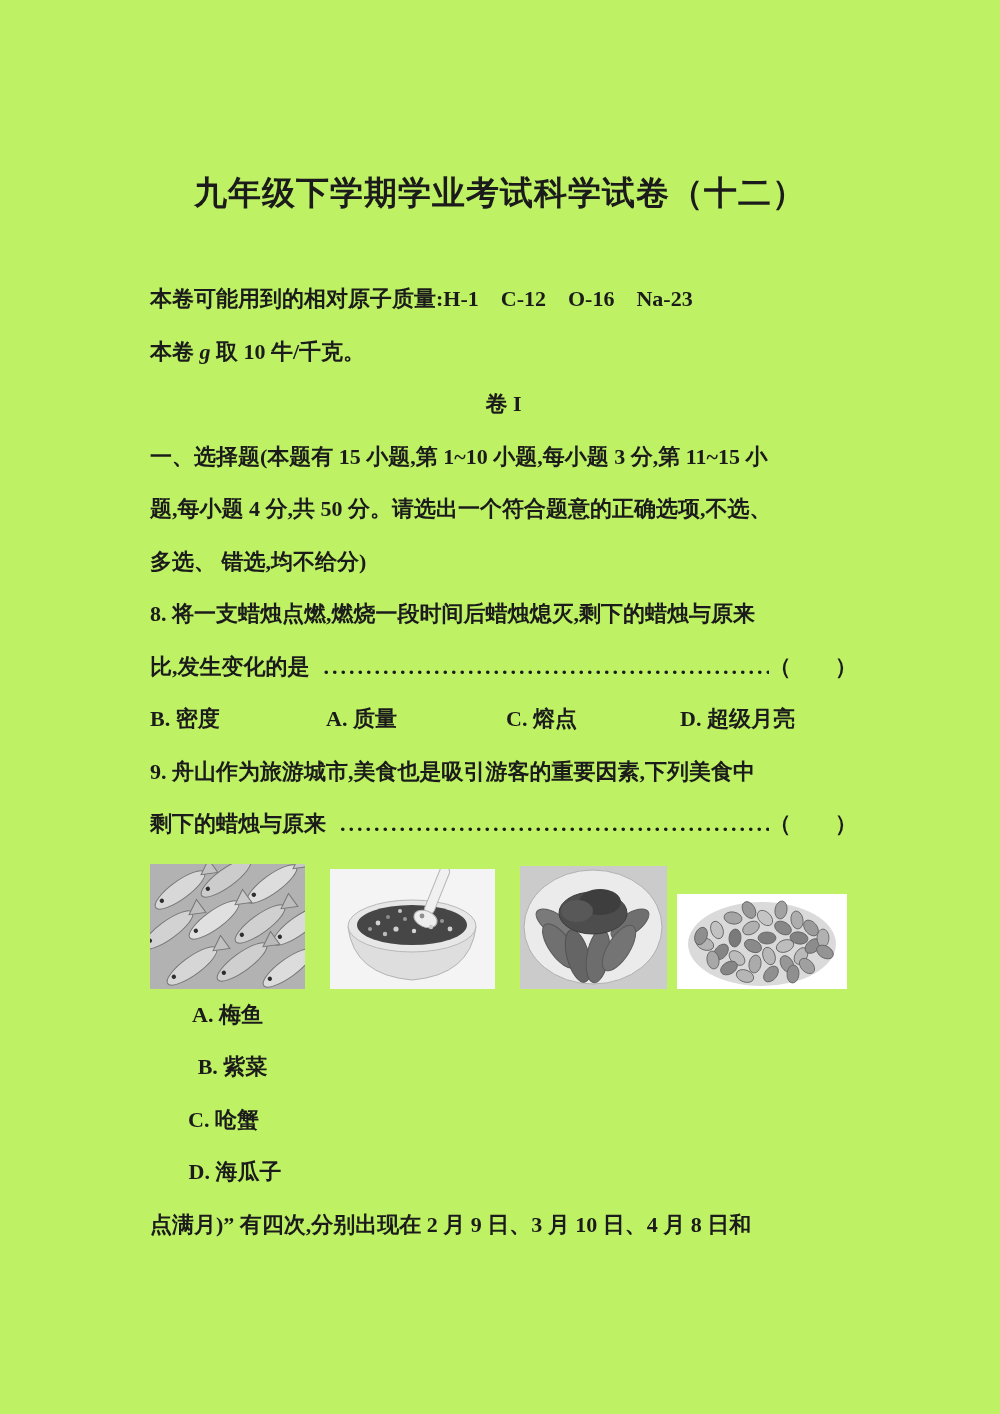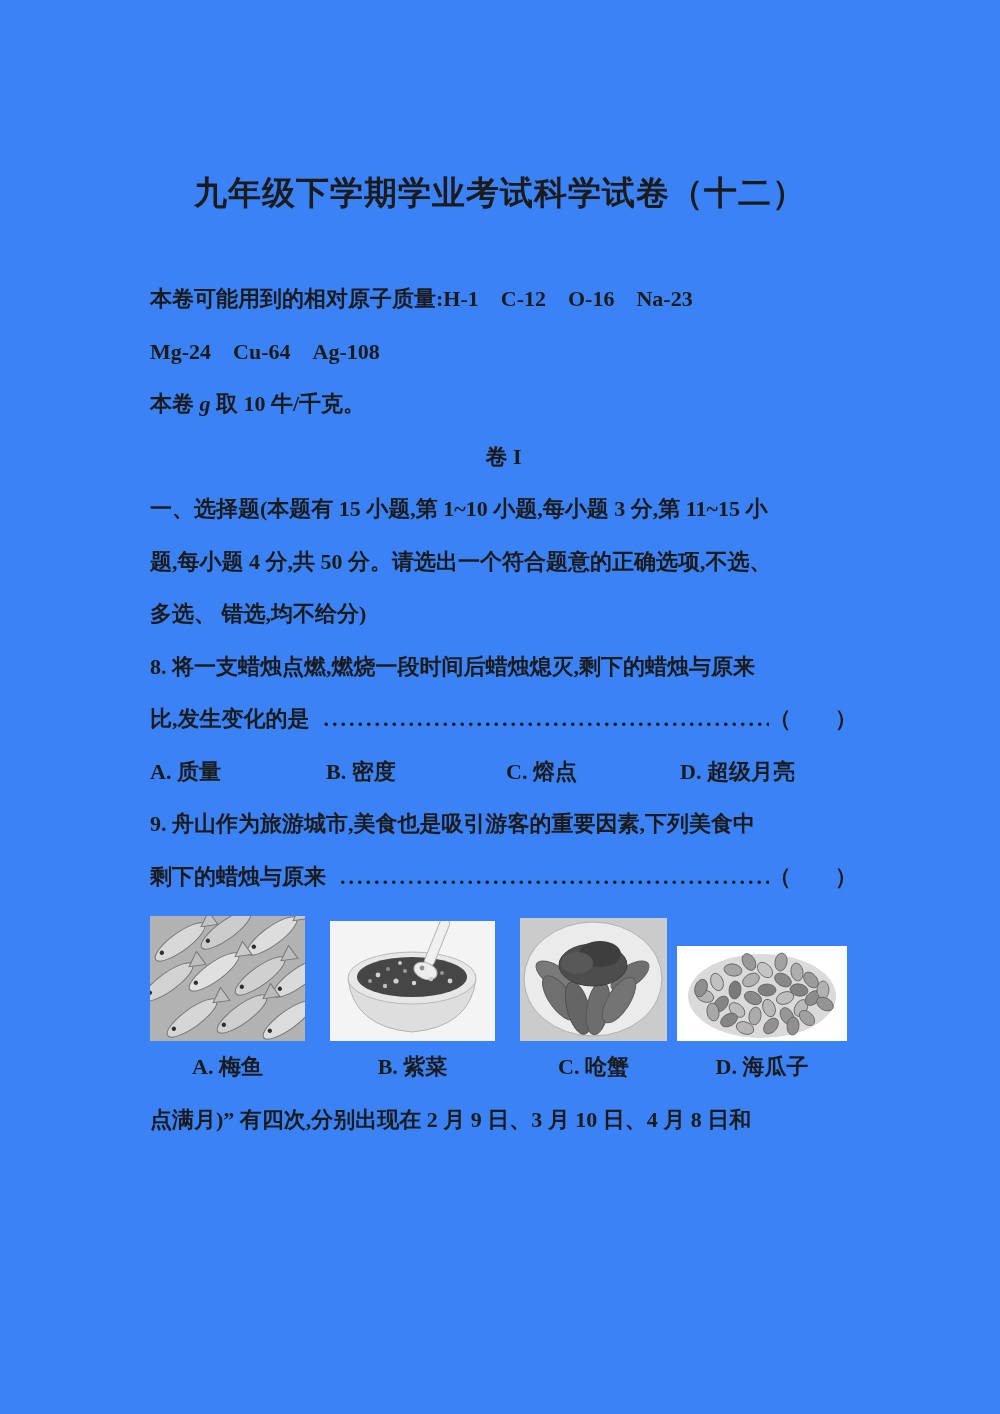--- a/index.html
+++ b/index.html
@@ -1,17 +1,17 @@
 <!DOCTYPE html>
 <html><head>
 <meta charset="utf-8">
 <style>
   html,body { margin:0; padding:0; background:#ffffff; }
   .page {
-    position:relative; width:1000px; height:1414px; background:#3b82f6;
+    position:relative; width:1000px; height:1414px; background:#bef264;
     overflow:hidden; color:#1b1b1b;
     font-family:"Liberation Serif","DejaVu Serif",serif;
   }
   .title {
     margin:168px 0 0 0; text-align:center;
     font-size:33px; line-height:50px; font-weight:700; letter-spacing:1px;
   }
   .content { padding:55px 143px 0 150px; }
   .line {
     font-size:22px; line-height:52.5px; font-weight:600;
@@ -23,53 +23,52 @@
   .dots {
     flex:1 1 auto; overflow:hidden; white-space:nowrap;
     letter-spacing:3px; padding-left:14px; font-weight:600;
   }
   .bracket { white-space:pre; }
   .gsym { font-style:italic; font-family:"Liberation Serif",serif; font-weight:600; }
   .options4 { display:grid; grid-template-columns:176px 180px 174px 1fr; }
   .images-row { display:flex; align-items:flex-end; padding-top:6px; height:132px; }
   .img { display:block; background:#fff; }
   .m-a { margin-right:25px; } .m-b { margin-right:25px; } .m-c { margin-right:10px; }
-  .img-labels { display:flex; }
+  .img-labels { display:flex;flex-direction:column; }
   .img-labels span { display:inline-block; text-align:center; }
   .lbl-a { width:155px; margin-right:25px; }
   .lbl-b { width:165px; margin-right:25px; }
   .lbl-c { width:147px; margin-right:10px; }
   .lbl-d { width:170px; }
 </style>
 </head>
 <body>
 
 <div class="page">
   <h1 class="title">九年级下学期学业考试科学试卷（十二）</h1>
 
   <div class="content">
     <div class="line">本卷可能用到的相对原子质量:H-1  C-12  O-16  Na-23</div>
-    <div class="line">Mg-24  Cu-64  Ag-108</div>
     <div class="line"><span>本卷 </span><span class="gsym">g</span><span> 取 10 牛/千克。</span></div>
 
     <div class="line heading">卷 I</div>
 
     <div class="line">一、选择题(本题有 15 小题,第 1~10 小题,每小题 3 分,第 11~15 小</div>
     <div class="line">题,每小题 4 分,共 50 分。请选出一个符合题意的正确选项,不选、</div>
     <div class="line">多选、 错选,均不给分)</div>
 
     <div class="line">8. 将一支蜡烛点燃,燃烧一段时间后蜡烛熄灭,剩下的蜡烛与原来</div>
     <div class="line flexline">
       <span class="qtext">比,发生变化的是</span>
       <span class="dots">......................................................................</span>
       <span class="bracket">（　　）</span>
     </div>
     <div class="line options4">
+      <span>B. 密度</span>
       <span>A. 质量</span>
-      <span>B. 密度</span>
       <span>C. 熔点</span>
       <span>D. 超级月亮</span>
     </div>
 
     <div class="line">9. 舟山作为旅游城市,美食也是吸引游客的重要因素,下列美食中</div>
     <div class="line flexline">
       <span class="qtext">剩下的蜡烛与原来</span>
       <span class="dots">......................................................................</span>
       <span class="bracket">（　　）</span>
     </div>

